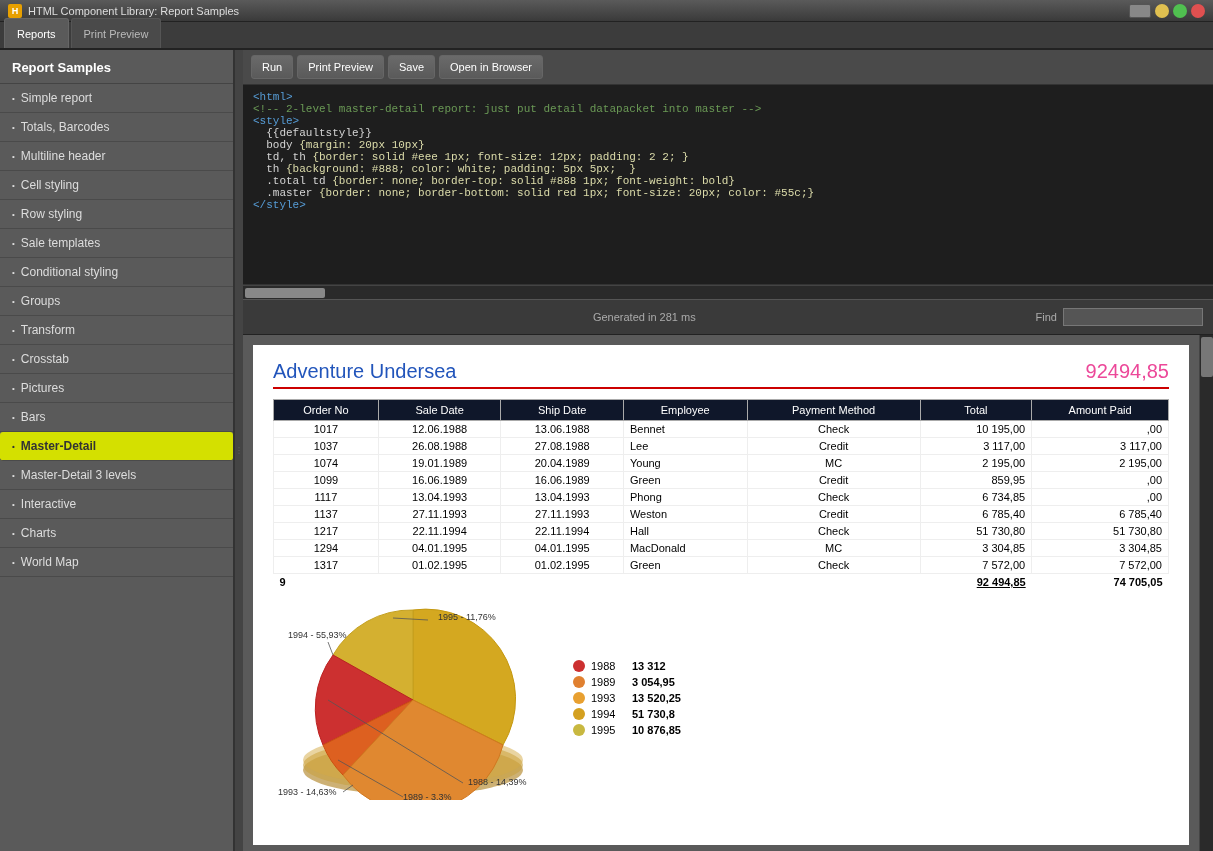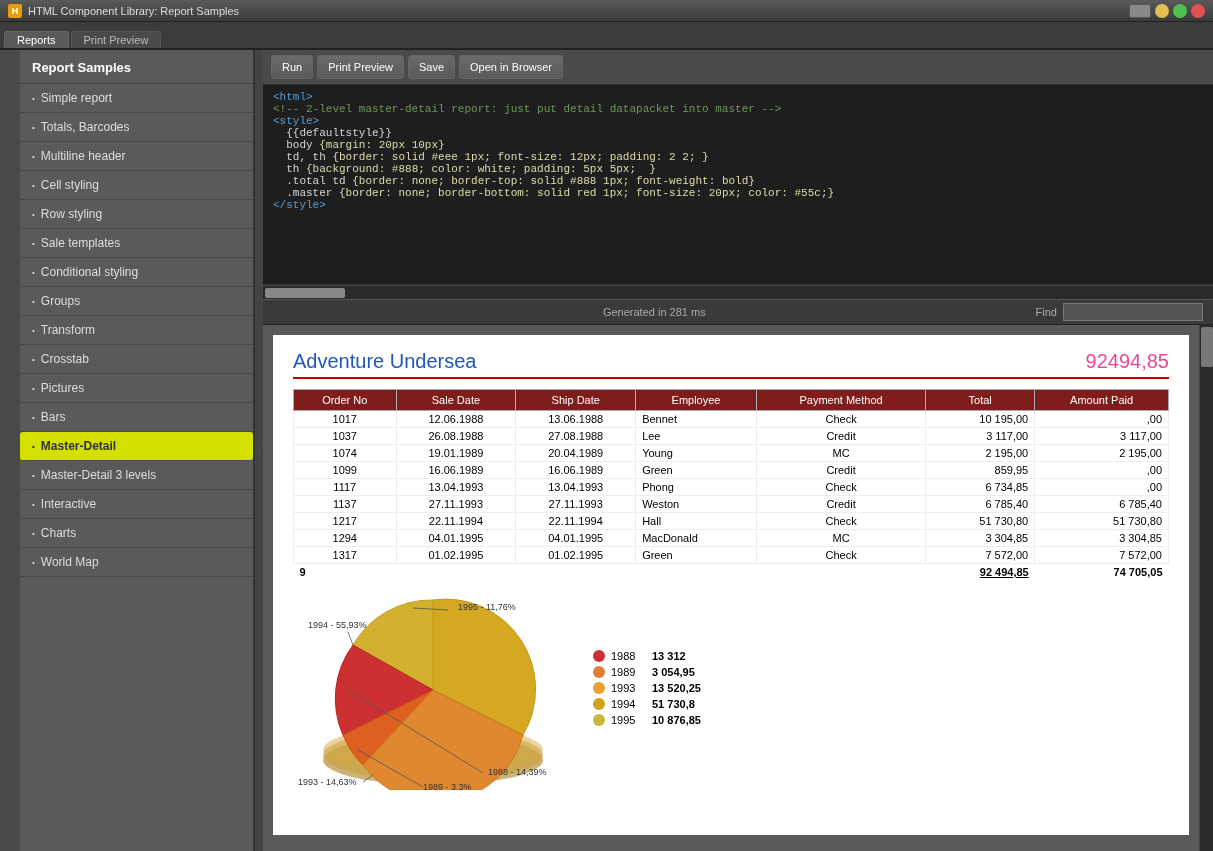--- a/index.html
+++ b/index.html
@@ -47,21 +47,21 @@
     
     .tab-bar {
       background: #3c3c3c;
       height: 28px;
       display: flex;
       align-items: flex-end;
       padding-left: 4px;
       border-bottom: 2px solid #222;
     }
     .tab {
-      height: 17px;
+      height: 30px;
       padding: 0 12px;
       display: flex; align-items: center;
       cursor: pointer;
       font-size: 11px;
       color: #bbb;
       border: 1px solid #555;
       border-bottom: none;
       border-radius: 3px 3px 0 0;
       background: #4a4a4a;
       margin-right: 2px;
@@ -69,21 +69,20 @@
     .tab.active {
       background: #5a5a5a;
       color: #fff;
       border-color: #666;
     }
 
     
     .main-layout {
       display: flex;
       height: calc(851px - 22px - 28px);
-      margin-left: 20px;
     }
 
     
     .sidebar {
       width: 235px;
       background: #5a5a5a;
       border-right: 2px solid #333;
       overflow-y: auto;
       flex-shrink: 0;
     }
@@ -172,21 +171,21 @@
     }
     .h-scroll-track {
       width: 80px; height: 10px;
       background: #888;
       border-radius: 2px;
     }
 
     
     .status-bar {
       background: #3a3a3a;
-      height: 26px;
+      height: 36px;
       display: flex;
       align-items: center;
       padding: 0 10px;
       border-top: 1px solid #555;
       border-bottom: 1px solid #222;
       flex-shrink: 0;
     }
     .status-text { color: #aaa; font-size: 11px; flex: 1; text-align: center; }
     .find-label { color: #aaa; font-size: 11px; margin-right: 6px; }
     .find-input {
@@ -231,21 +230,21 @@
       color: #ec4899;
       font-size: 20px;
     }
     .report-table {
       width: 100%;
       border-collapse: collapse;
       font-size: 11px;
       margin-bottom: 8px;
     }
     .report-table th {
-      background: #7f1d1d;
+      background: #0f172a;
       color: #fff;
       padding: 4px 6px;
       text-align: center;
       border: 1px solid #aaa;
       font-weight: normal;
     }
     .report-table td {
       border: 1px solid #eee;
       padding: 2px 6px;
       font-size: 11px;

